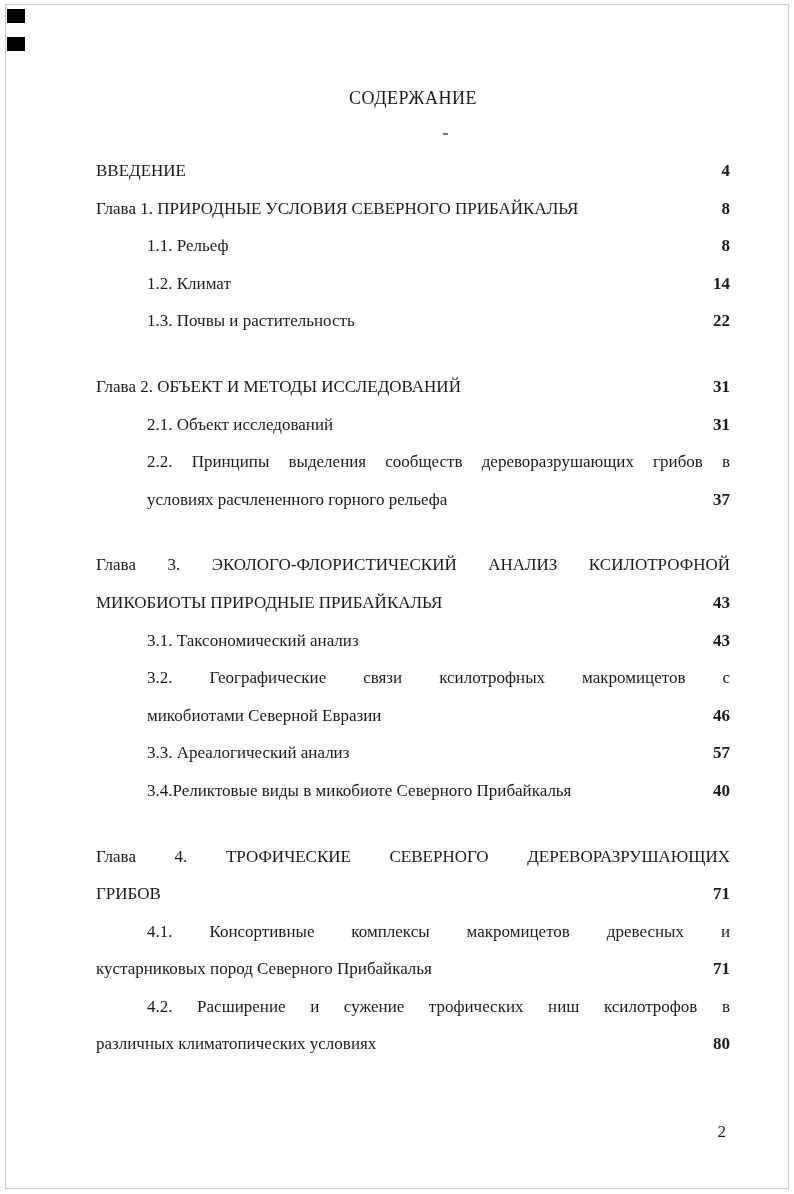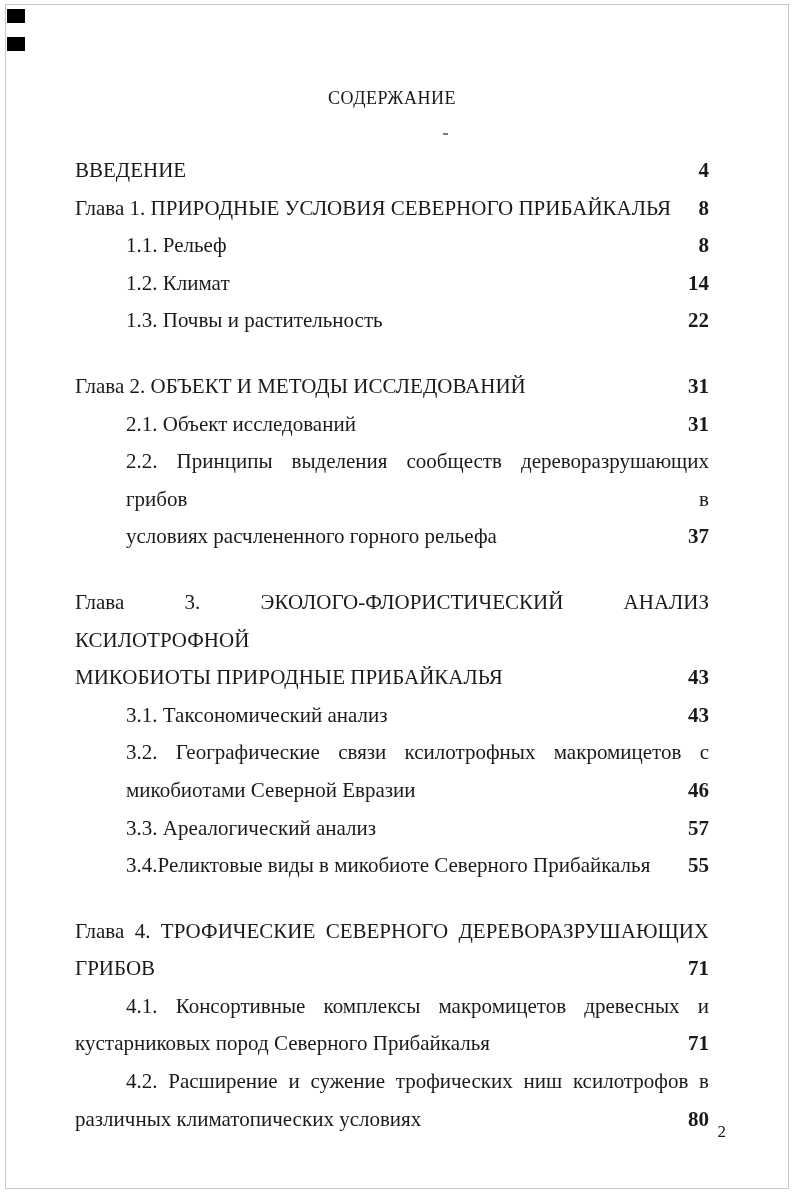--- a/index.html
+++ b/index.html
@@ -33,33 +33,33 @@
   .dot-artifact {
     position: absolute;
     left: 443px;
     top: 133px;
     width: 5px;
     height: 2px;
     background: #777;
   }
   .content {
     position: absolute;
-    left: 75px;
+    left: 96px;
     top: 86px;
     width: 634px;
   }
   .title {
     text-align: center;
     font-size: 18px;
     line-height: 24px;
     letter-spacing: 0.5px;
   }
   .toc {
     margin-top: 42px;
-    font-size: 21px;
+    font-size: 17px;
     line-height: 37.6px;
   }
   .ln {
     display: flex;
     justify-content: space-between;
     align-items: baseline;
   }
   .ln.ind { padding-left: 51px; }
   .ln.j {
     display: block;
@@ -156,21 +156,21 @@
       <span class="pg">46</span>
     </div>
 
     <div class="ln ind">
       <span class="txt"><span>3.3. Ареалогический анализ</span></span>
       <span class="pg">57</span>
     </div>
 
     <div class="ln ind">
       <span class="txt"><span>3.4.Реликтовые виды в микобиоте Северного Прибайкалья</span></span>
-      <span class="pg">55</span>
+      <span class="pg">40</span>
     </div>
 
     <div class="ln gap j">
       <span class="txt"><b class="pfx">Глава 4.</b> <span>ТРОФИЧЕСКИЕ СЕВЕРНОГО ДЕРЕВОРАЗРУШАЮЩИХ</span></span>
     </div>
 
     <div class="ln">
       <span class="txt"><span>ГРИБОВ</span></span>
       <span class="pg">71</span>
     </div>

